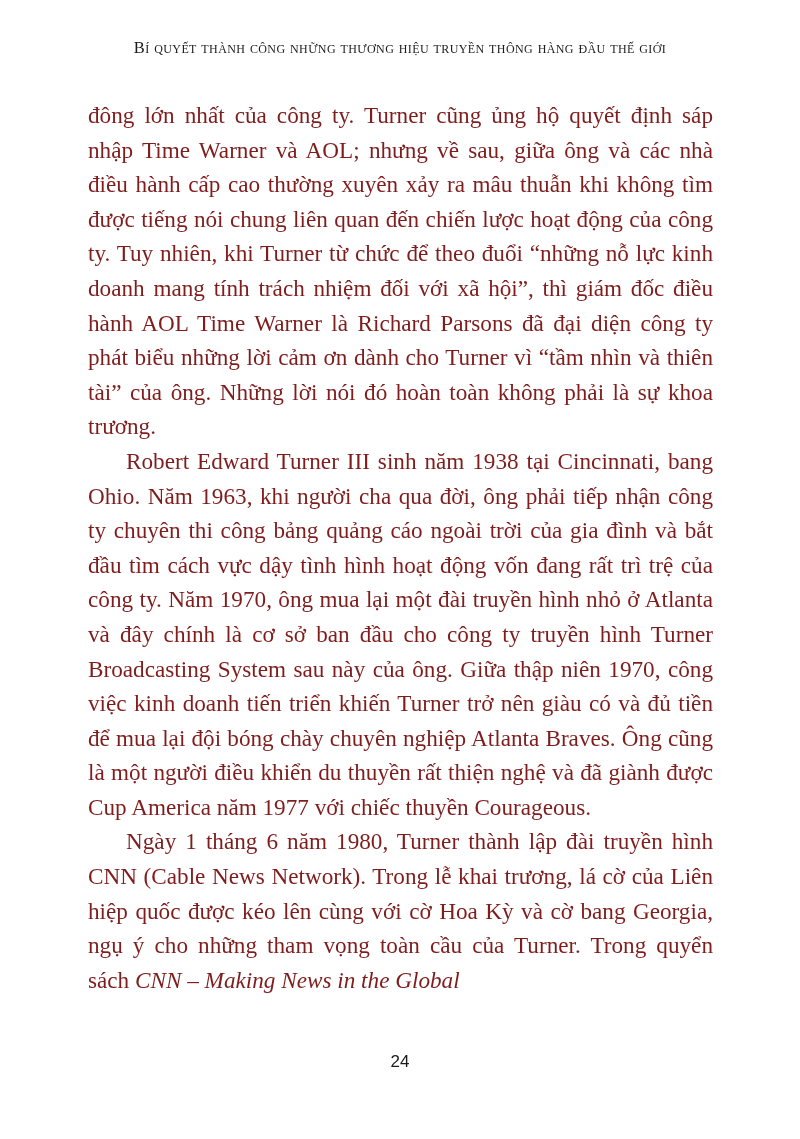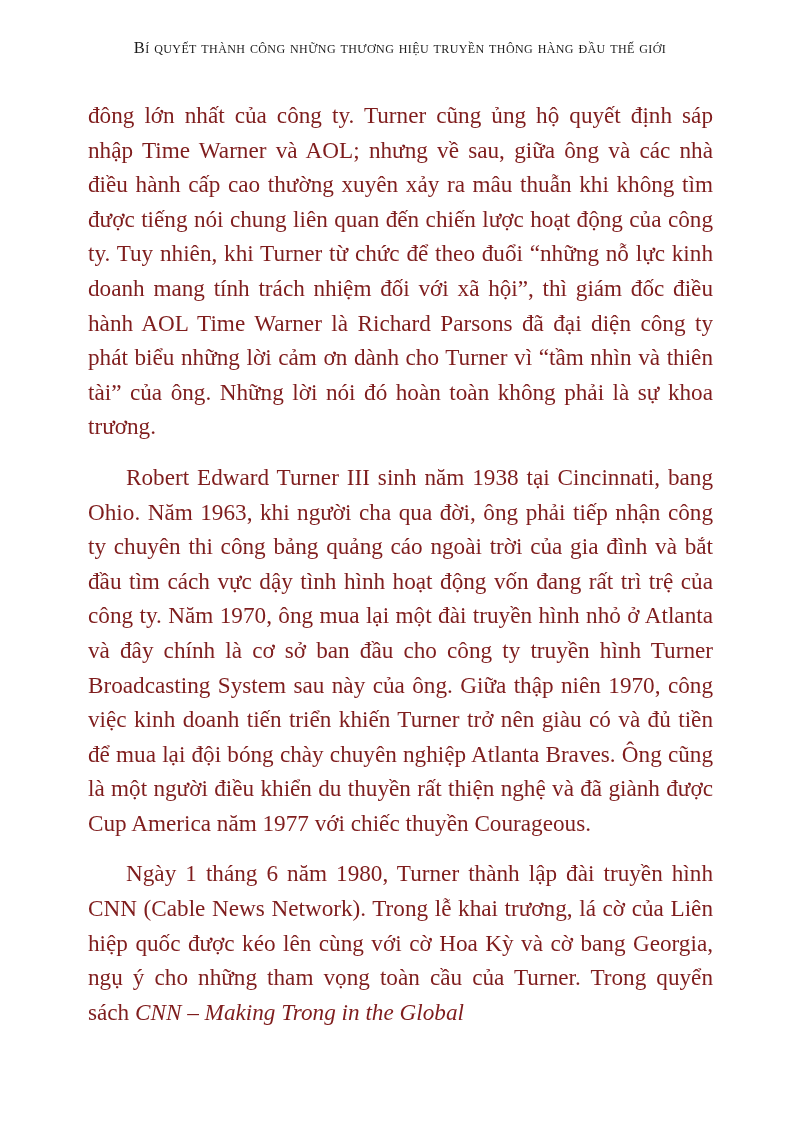--- a/index.html
+++ b/index.html
@@ -43,21 +43,21 @@
   .para {
     margin: 0;
     font-size: 23.2px;
     line-height: 34.6px;
     text-align: justify;
     text-justify: inter-word;
     color: #7f1d1d;
     hyphens: none;
   }
   .para + .para {
-    margin-top: 16px;
+    margin-top: 0;
   }
   .para.indent {
     text-indent: 38px;
   }
 
   .italic {
     font-style: italic;
   }
 
   
@@ -78,18 +78,19 @@
 <div class="page">
 
   <div class="running-header">Bí quyết thành công những thương hiệu truyền thông hàng đầu thế giới</div>
 
   <div class="textblock">
 
     <p class="para">đông lớn nhất của công ty. Turner cũng ủng hộ quyết định sáp nhập Time Warner và AOL; nhưng về sau, giữa ông và các nhà điều hành cấp cao thường xuyên xảy ra mâu thuẫn khi không tìm được tiếng nói chung liên quan đến chiến lược hoạt động của công ty. Tuy nhiên, khi Turner từ chức để theo đuổi “những nỗ lực kinh doanh mang tính trách nhiệm đối với xã hội”, thì giám đốc điều hành AOL Time Warner là Richard Parsons đã đại diện công ty phát biểu những lời cảm ơn dành cho Turner vì “tầm nhìn và thiên tài” của ông. Những lời nói đó hoàn toàn không phải là sự khoa trương.</p>
 
     <p class="para indent">Robert Edward Turner III sinh năm 1938 tại Cincinnati, bang Ohio. Năm 1963, khi người cha qua đời, ông phải tiếp nhận công ty chuyên thi công bảng quảng cáo ngoài trời của gia đình và bắt đầu tìm cách vực dậy tình hình hoạt động vốn đang rất trì trệ của công ty. Năm 1970, ông mua lại một đài truyền hình nhỏ ở Atlanta và đây chính là cơ sở ban đầu cho công ty truyền hình Turner Broadcasting System sau này của ông. Giữa thập niên 1970, công việc kinh doanh tiến triển khiến Turner trở nên giàu có và đủ tiền để mua lại đội bóng chày chuyên nghiệp Atlanta Braves. Ông cũng là một người điều khiển du thuyền rất thiện nghệ và đã giành được Cup America năm 1977 với chiếc thuyền Courageous.</p>
 
-    <p class="para indent"><span>Ngày 1 tháng 6 năm 1980, Turner thành lập đài truyền hình CNN (Cable News Network). Trong lễ khai trương, lá cờ của Liên hiệp quốc được kéo lên cùng với cờ Hoa Kỳ và cờ bang Georgia, ngụ ý cho những tham vọng toàn cầu của Turner. Trong quyển sách </span><span class="italic">CNN – Making Trong in the Global</span></p>
+    <p class="para indent"><span>Ngày 1 tháng 6 năm 1980, Turner thành lập đài truyền hình CNN (Cable News Network). Trong lễ khai trương, lá cờ của Liên hiệp quốc được kéo lên cùng với cờ Hoa Kỳ và cờ bang Georgia, ngụ ý cho những tham vọng toàn cầu của Turner. Trong quyển sách </span><span class="italic">CNN – Making News in the Global</span></p>
 
   </div>
 
+  <div class="folio">24</div>
 
 </div>
 
 </body></html>

